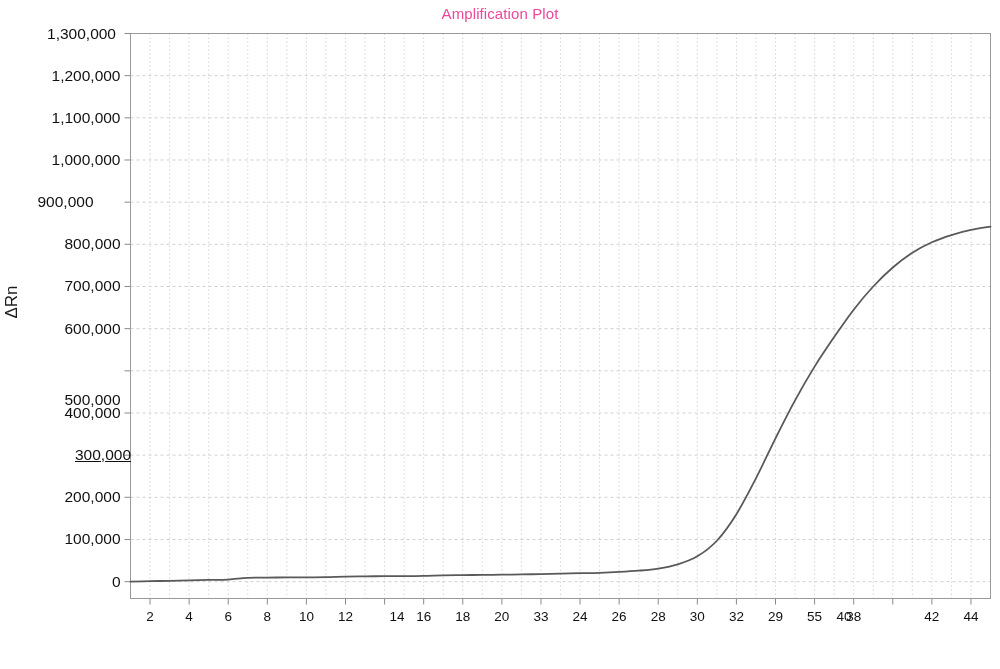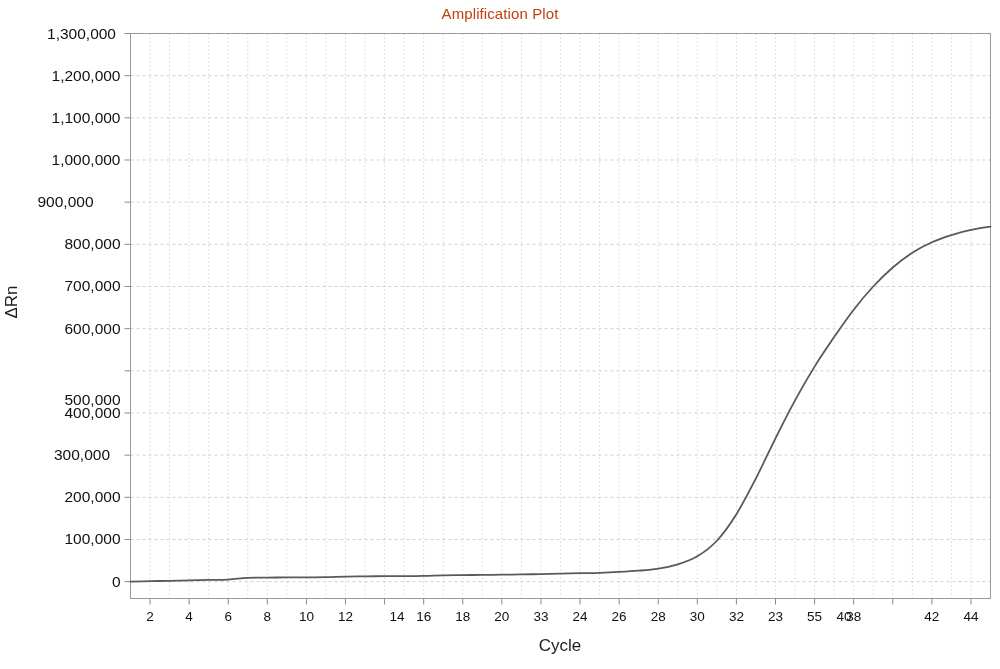--- a/index.html
+++ b/index.html
@@ -20,21 +20,21 @@
     height: 669px;
     background: #ffffff;
   }
   #chart-title {
     position: absolute;
     left: 0;
     top: 5px;
     width: 1000px;
     text-align: center;
     font-size: 15px;
-    color: #c2410c;
+    color: #ec4899;
     letter-spacing: 0.1px;
   }
   #ylabel {
     position: absolute;
     left: -18px;
     top: 292px;
     width: 60px;
     text-align: center;
     font-size: 17px;
     color: #1c1c1c;
@@ -78,21 +78,20 @@
 </style>
 </head>
 <body>
 
 <div id="figure">
 
   <div id="chart-title">Amplification Plot</div>
 
   <div id="ylabel">ΔRn</div>
 
-  <div id="xlabel">Cycle</div>
 
   <svg id="plot-svg" width="1000" height="669">
     <g id="grid-vertical">
         <line x1="130.5" x2="130.5" y1="33.5" y2="598.5" stroke="#d6d6d6" stroke-width="1" stroke-dasharray="1.5,2.5"></line>
         <line x1="150.04545454545456" x2="150.04545454545456" y1="33.5" y2="598.5" stroke="#d6d6d6" stroke-width="1" stroke-dasharray="1.5,2.5"></line>
         <line x1="169.5909090909091" x2="169.5909090909091" y1="33.5" y2="598.5" stroke="#d6d6d6" stroke-width="1" stroke-dasharray="1.5,2.5"></line>
         <line x1="189.13636363636363" x2="189.13636363636363" y1="33.5" y2="598.5" stroke="#d6d6d6" stroke-width="1" stroke-dasharray="1.5,2.5"></line>
         <line x1="208.6818181818182" x2="208.6818181818182" y1="33.5" y2="598.5" stroke="#d6d6d6" stroke-width="1" stroke-dasharray="1.5,2.5"></line>
         <line x1="228.22727272727272" x2="228.22727272727272" y1="33.5" y2="598.5" stroke="#d6d6d6" stroke-width="1" stroke-dasharray="1.5,2.5"></line>
         <line x1="247.77272727272725" x2="247.77272727272725" y1="33.5" y2="598.5" stroke="#d6d6d6" stroke-width="1" stroke-dasharray="1.5,2.5"></line>
@@ -190,21 +189,21 @@
         <line x1="970.9545454545455" x2="970.9545454545455" y1="598.5" y2="604.5" stroke="#8a8a8a" stroke-width="1"></line>
       </g>
     <rect id="plot-frame" x="130.5" y="33.5" width="860" height="565" fill="none" stroke="#9a9a9a" stroke-width="1"></rect>
     <path id="data-line" fill="none" stroke="#595959" stroke-width="1.8" stroke-linecap="round" stroke-linejoin="round" d="M 130.50 581.63 C 133.76 581.56, 143.53 581.35, 150.05 581.21 C 156.56 581.07, 163.08 580.93, 169.59 580.79 C 176.11 580.65, 182.62 580.51, 189.14 580.37 C 195.65 580.23, 202.17 580.09, 208.68 579.95 C 215.20 579.81, 221.71 579.88, 228.23 579.53 C 234.74 579.17, 241.26 578.16, 247.77 577.84 C 254.29 577.52, 260.80 577.70, 267.32 577.63 C 273.83 577.56, 280.35 577.45, 286.86 577.42 C 293.38 577.38, 299.89 577.45, 306.41 577.42 C 312.92 577.38, 319.44 577.35, 325.95 577.21 C 332.47 577.07, 338.98 576.72, 345.50 576.57 C 352.02 576.43, 358.53 576.43, 365.05 576.36 C 371.56 576.29, 378.08 576.19, 384.59 576.15 C 391.11 576.12, 397.62 576.19, 404.14 576.15 C 410.65 576.12, 417.17 576.08, 423.68 575.94 C 430.20 575.80, 436.71 575.45, 443.23 575.31 C 449.74 575.17, 456.26 575.17, 462.77 575.10 C 469.29 575.03, 475.80 574.96, 482.32 574.89 C 488.83 574.82, 495.35 574.75, 501.86 574.68 C 508.38 574.61, 514.89 574.57, 521.41 574.47 C 527.92 574.36, 534.44 574.19, 540.95 574.04 C 547.47 573.90, 553.98 573.76, 560.50 573.62 C 567.02 573.48, 573.53 573.34, 580.05 573.20 C 586.56 573.06, 593.08 572.99, 599.59 572.78 C 606.11 572.57, 612.62 572.29, 619.14 571.94 C 625.65 571.59, 632.17 571.23, 638.68 570.67 C 645.20 570.11, 651.71 569.62, 658.23 568.56 C 664.74 567.51, 671.26 566.38, 677.77 564.35 C 684.29 562.31, 690.80 560.27, 697.32 556.34 C 703.83 552.40, 710.35 547.76, 716.86 540.74 C 723.38 533.71, 729.89 524.57, 736.41 514.17 C 742.92 503.77, 749.44 490.98, 755.95 478.33 C 762.47 465.68, 768.98 451.28, 775.50 438.28 C 782.02 425.28, 788.53 412.27, 795.05 400.33 C 801.56 388.38, 808.08 377.14, 814.59 366.60 C 821.11 356.06, 827.62 346.57, 834.14 337.08 C 840.65 327.60, 847.17 318.11, 853.68 309.68 C 860.20 301.24, 866.71 293.51, 873.23 286.49 C 879.74 279.46, 886.26 273.13, 892.77 267.51 C 899.29 261.89, 905.80 256.97, 912.32 252.75 C 918.83 248.54, 925.35 245.16, 931.86 242.21 C 938.38 239.26, 944.89 237.08, 951.41 235.04 C 957.92 233.01, 964.44 231.39, 970.95 229.99 C 977.47 228.58, 987.24 227.17, 990.50 226.61"></path>
   </svg>
 
   <div id="ytick-labels">
       <div class="ytick-label" style="width: 110px; left: 10.5px; top: 573.634px;">0</div>
       <div class="ytick-label" style="width: 110px; left: 10.5px; top: 531.47px;">100,000</div>
       <div class="ytick-label" style="width: 110px; left: 10.5px; top: 489.306px;">200,000</div>
-      <div class="ytick-label" style="width: 110px; left: 0; top: 447.142px;">300,000</div>
+      <div class="ytick-label" style="width: 110px; left: 21px; top: 447.142px; text-decoration: underline;">300,000</div>
       <div class="ytick-label" style="width: 110px; left: 10.5px; top: 404.978px;">400,000</div>
       <div class="ytick-label" style="width: 110px; left: 10.5px; top: 380px; margin-top: 12px;">500,000</div>
       <div class="ytick-label" style="width: 110px; left: 10.5px; top: 320.649px;">600,000</div>
       <div class="ytick-label" style="width: 110px; left: 10.5px; top: 278.485px;">700,000</div>
       <div class="ytick-label" style="width: 110px; left: 10.5px; top: 236.321px;">800,000</div>
       <div class="ytick-label" style="width: 110px; left: 10.5px; top: 194.157px; text-align: center;">900,000</div>
       <div class="ytick-label" style="width: 110px; left: 10.5px; top: 151.993px;">1,000,000</div>
       <div class="ytick-label" style="width: 110px; left: 10.5px; top: 109.828px;">1,100,000</div>
       <div class="ytick-label" style="width: 110px; left: 10.5px; top: 67.6642px;">1,200,000</div>
       <div class="ytick-label" style="width: 110px; left: 6px; top: 25.5px; text-align: right;">1,300,000</div>
@@ -219,21 +218,21 @@
       <div class="xtick-label" style="left: 364.591px; top: 608.5px; text-align: right;">14</div>
       <div class="xtick-label" style="left: 403.682px; top: 608.5px;">16</div>
       <div class="xtick-label" style="left: 442.773px; top: 608.5px;">18</div>
       <div class="xtick-label" style="left: 481.864px; top: 608.5px;">20</div>
       <div class="xtick-label" style="left: 520.955px; top: 608.5px;">33</div>
       <div class="xtick-label" style="left: 560.045px; top: 608.5px;">24</div>
       <div class="xtick-label" style="left: 599.136px; top: 608.5px;">26</div>
       <div class="xtick-label" style="left: 638.227px; top: 608.5px;">28</div>
       <div class="xtick-label" style="left: 677.318px; top: 608.5px;">30</div>
       <div class="xtick-label" style="left: 716.409px; top: 608.5px;">32</div>
-      <div class="xtick-label" style="left: 755.5px; top: 608.5px;">23</div>
+      <div class="xtick-label" style="left: 755.5px; top: 608.5px;">29</div>
       <div class="xtick-label" style="left: 794.591px; top: 608.5px;">55</div>
       <div class="xtick-label" style="left: 833.682px; top: 608.5px;">38</div>
       <div class="xtick-label" style="left: 824px; top: 608.5px;">40</div>
       <div class="xtick-label" style="left: 911.864px; top: 608.5px;">42</div>
       <div class="xtick-label" style="left: 950.955px; top: 608.5px;">44</div>
     </div>
 
 </div>
 
 </body></html>

